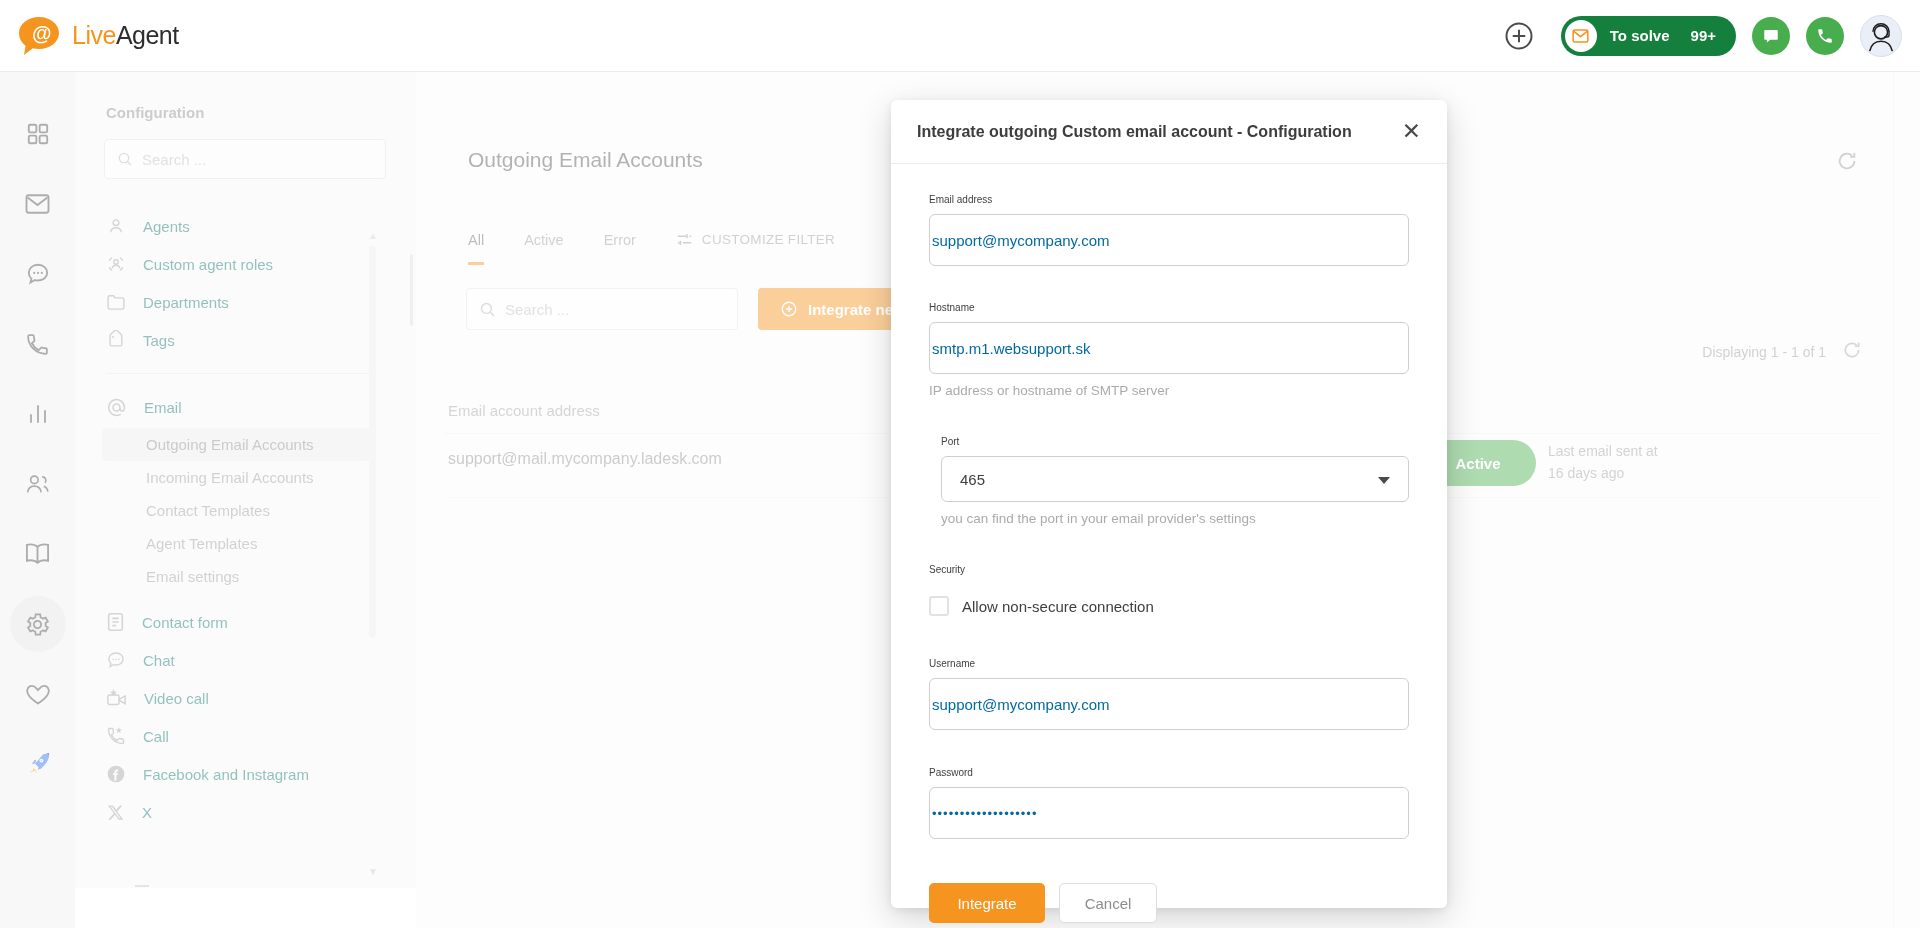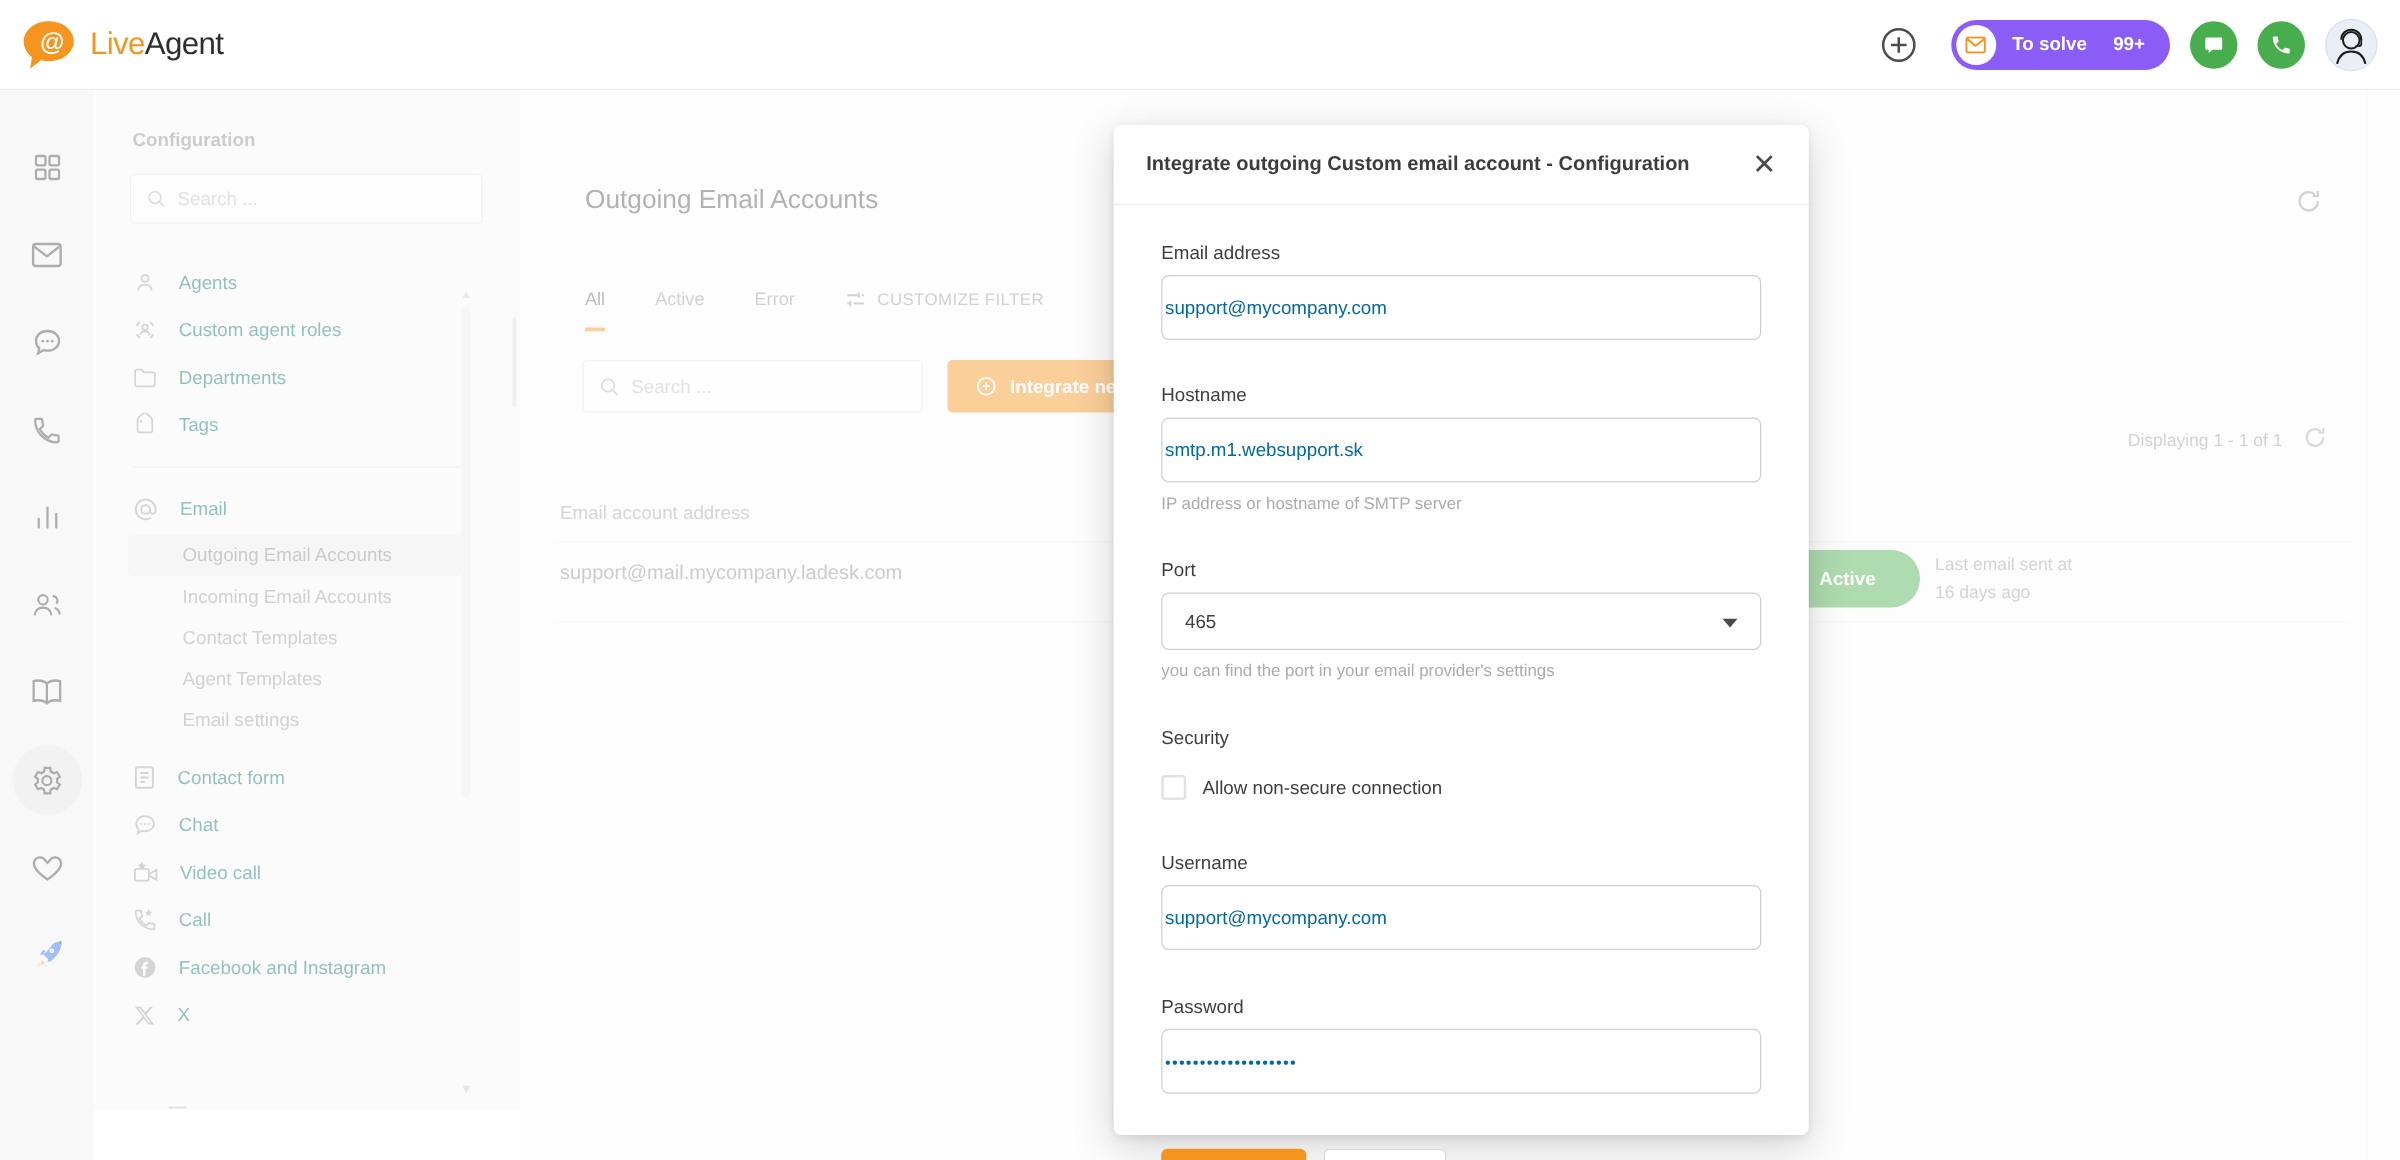--- a/index.html
+++ b/index.html
@@ -7,21 +7,21 @@
   .stage { position:relative; width:1920px; height:928px; }
 
   
   .topbar { position:absolute; top:0; left:0; width:1920px; height:72px; background:#fff; border-bottom:1px solid #ececec; display:flex; align-items:center; z-index:200; }
   .brand { display:flex; align-items:center; gap:10px; margin-left:16px; }
   .brand-text { font-size:25px; font-weight:normal; letter-spacing:-0.5px; }
   .brand-live { color:#F5941F; }
   .brand-agent { color:#2e2e2e; }
   .topbar-right { margin-left:auto; display:flex; align-items:center; gap:16px; margin-right:18px; }
   .plus-btn { width:32px; height:32px; display:grid; place-items:center; color:#4c4c4c; margin-right:10px; cursor:pointer; }
-  .to-solve { height:40px; border-radius:20px; background:#8b5cf6; display:flex; align-items:center; padding:0 20px 0 4px; gap:13px; cursor:pointer; }
+  .to-solve { height:40px; border-radius:20px; background:#15803d; display:flex; align-items:center; padding:0 20px 0 4px; gap:13px; cursor:pointer; }
   .env-circle { width:32px; height:32px; background:#fff; border-radius:50%; display:grid; place-items:center; }
   .to-solve-label, .to-solve-count { color:#fff; font-weight:bold; font-size:15px; }
   .to-solve-count { margin-left:8px; }
   .round-btn { width:38px; height:38px; border-radius:50%; background:#47ad4d; display:grid; place-items:center; cursor:pointer; }
   .avatar { width:42px; height:42px; border-radius:50%; background:#e9eef7; border:1px solid #d9e0ee; display:grid; place-items:center; overflow:hidden; cursor:pointer; }
 
   
   .rail { position:absolute; top:72px; left:0; width:75px; height:856px; background:#f0f0f0; display:flex; flex-direction:column; align-items:center; padding-top:48px; gap:42px; z-index:1; }
   .rail-item { width:28px; height:28px; color:#4a4a4a; display:grid; place-items:center; position:relative; cursor:pointer; }
   .rail-item .halo { position:absolute; left:50%; top:50%; transform:translate(-50%,-50%); width:56px; height:56px; border-radius:50%; background:#e2e2e2; z-index:0; }
@@ -71,26 +71,26 @@
 
   
   .dim-overlay { position:absolute; top:72px; left:0; width:1920px; height:856px; background:rgba(255,255,255,0.55); z-index:50; }
 
   
   .modal { position:absolute; left:891px; top:100px; width:556px; height:808px; background:#fff; border-radius:6px; box-shadow:0 10px 34px rgba(0,0,0,0.16), 0 2px 8px rgba(0,0,0,0.08); z-index:100; }
   .modal-header { height:64px; border-bottom:1px solid #ececec; display:flex; align-items:center; padding:0 26px; }
   .modal-title { font-size:16px; font-weight:bold; color:#3d3d3d; }
   .modal-close { margin-left:auto; font-size:23px; color:#4a4a4a; line-height:1; cursor:pointer; font-weight:normal; }
   .modal-body { padding:30px 38px 0; }
-  .f-label { display:block; font-size:15px; color:#3e3e3e; margin-bottom:9px; }
+  .f-label { display:block; font-size:10px; color:#3e3e3e; margin-bottom:9px; }
   .f-input { width:100%; height:52px; border:1px solid #cfcfcf; border-radius:6px; padding:0 2px; font-size:15px; color:#0369a1; background:#fff; font-family:inherit; outline:none; }
   .f-hint { font-size:13.5px; color:#ababab; margin-top:9px; }
   .grp-email { margin-bottom:36px; }
   .grp-host { margin-bottom:38px; }
-  .grp-port { margin-bottom:38px; }
+  .grp-port { margin-bottom:38px;margin-left:12px; }
   .select-box { position:relative; width:100%; height:46px; border:1px solid #cfcfcf; border-radius:6px; display:flex; align-items:center; padding:0 18px; font-size:15px; color:#3e3e3e; cursor:pointer; background:#fff; }
   .select-caret { position:absolute; right:18px; top:20px; width:0; height:0; border-left:6px solid transparent; border-right:6px solid transparent; border-top:7px solid #4a4a4a; }
   .grp-security { margin-bottom:42px; }
   .checkbox-row { display:flex; align-items:center; gap:13px; margin-top:21px; cursor:pointer; }
   .checkbox { width:20px; height:20px; border:2px solid #e2e2e2; border-radius:3px; background:#fff; }
   .checkbox-label { font-size:15px; color:#3e3e3e; }
   .grp-user { margin-bottom:37px; }
   .pw-input { letter-spacing:1px; font-size:13px; }
   .modal-actions { margin-top:44px; display:flex; align-items:center; }
   .btn-integrate { min-width:116px; height:40px; background:#F5941F; border:none; border-radius:5px; color:#fff; font-size:15px; font-family:inherit; cursor:pointer; }

